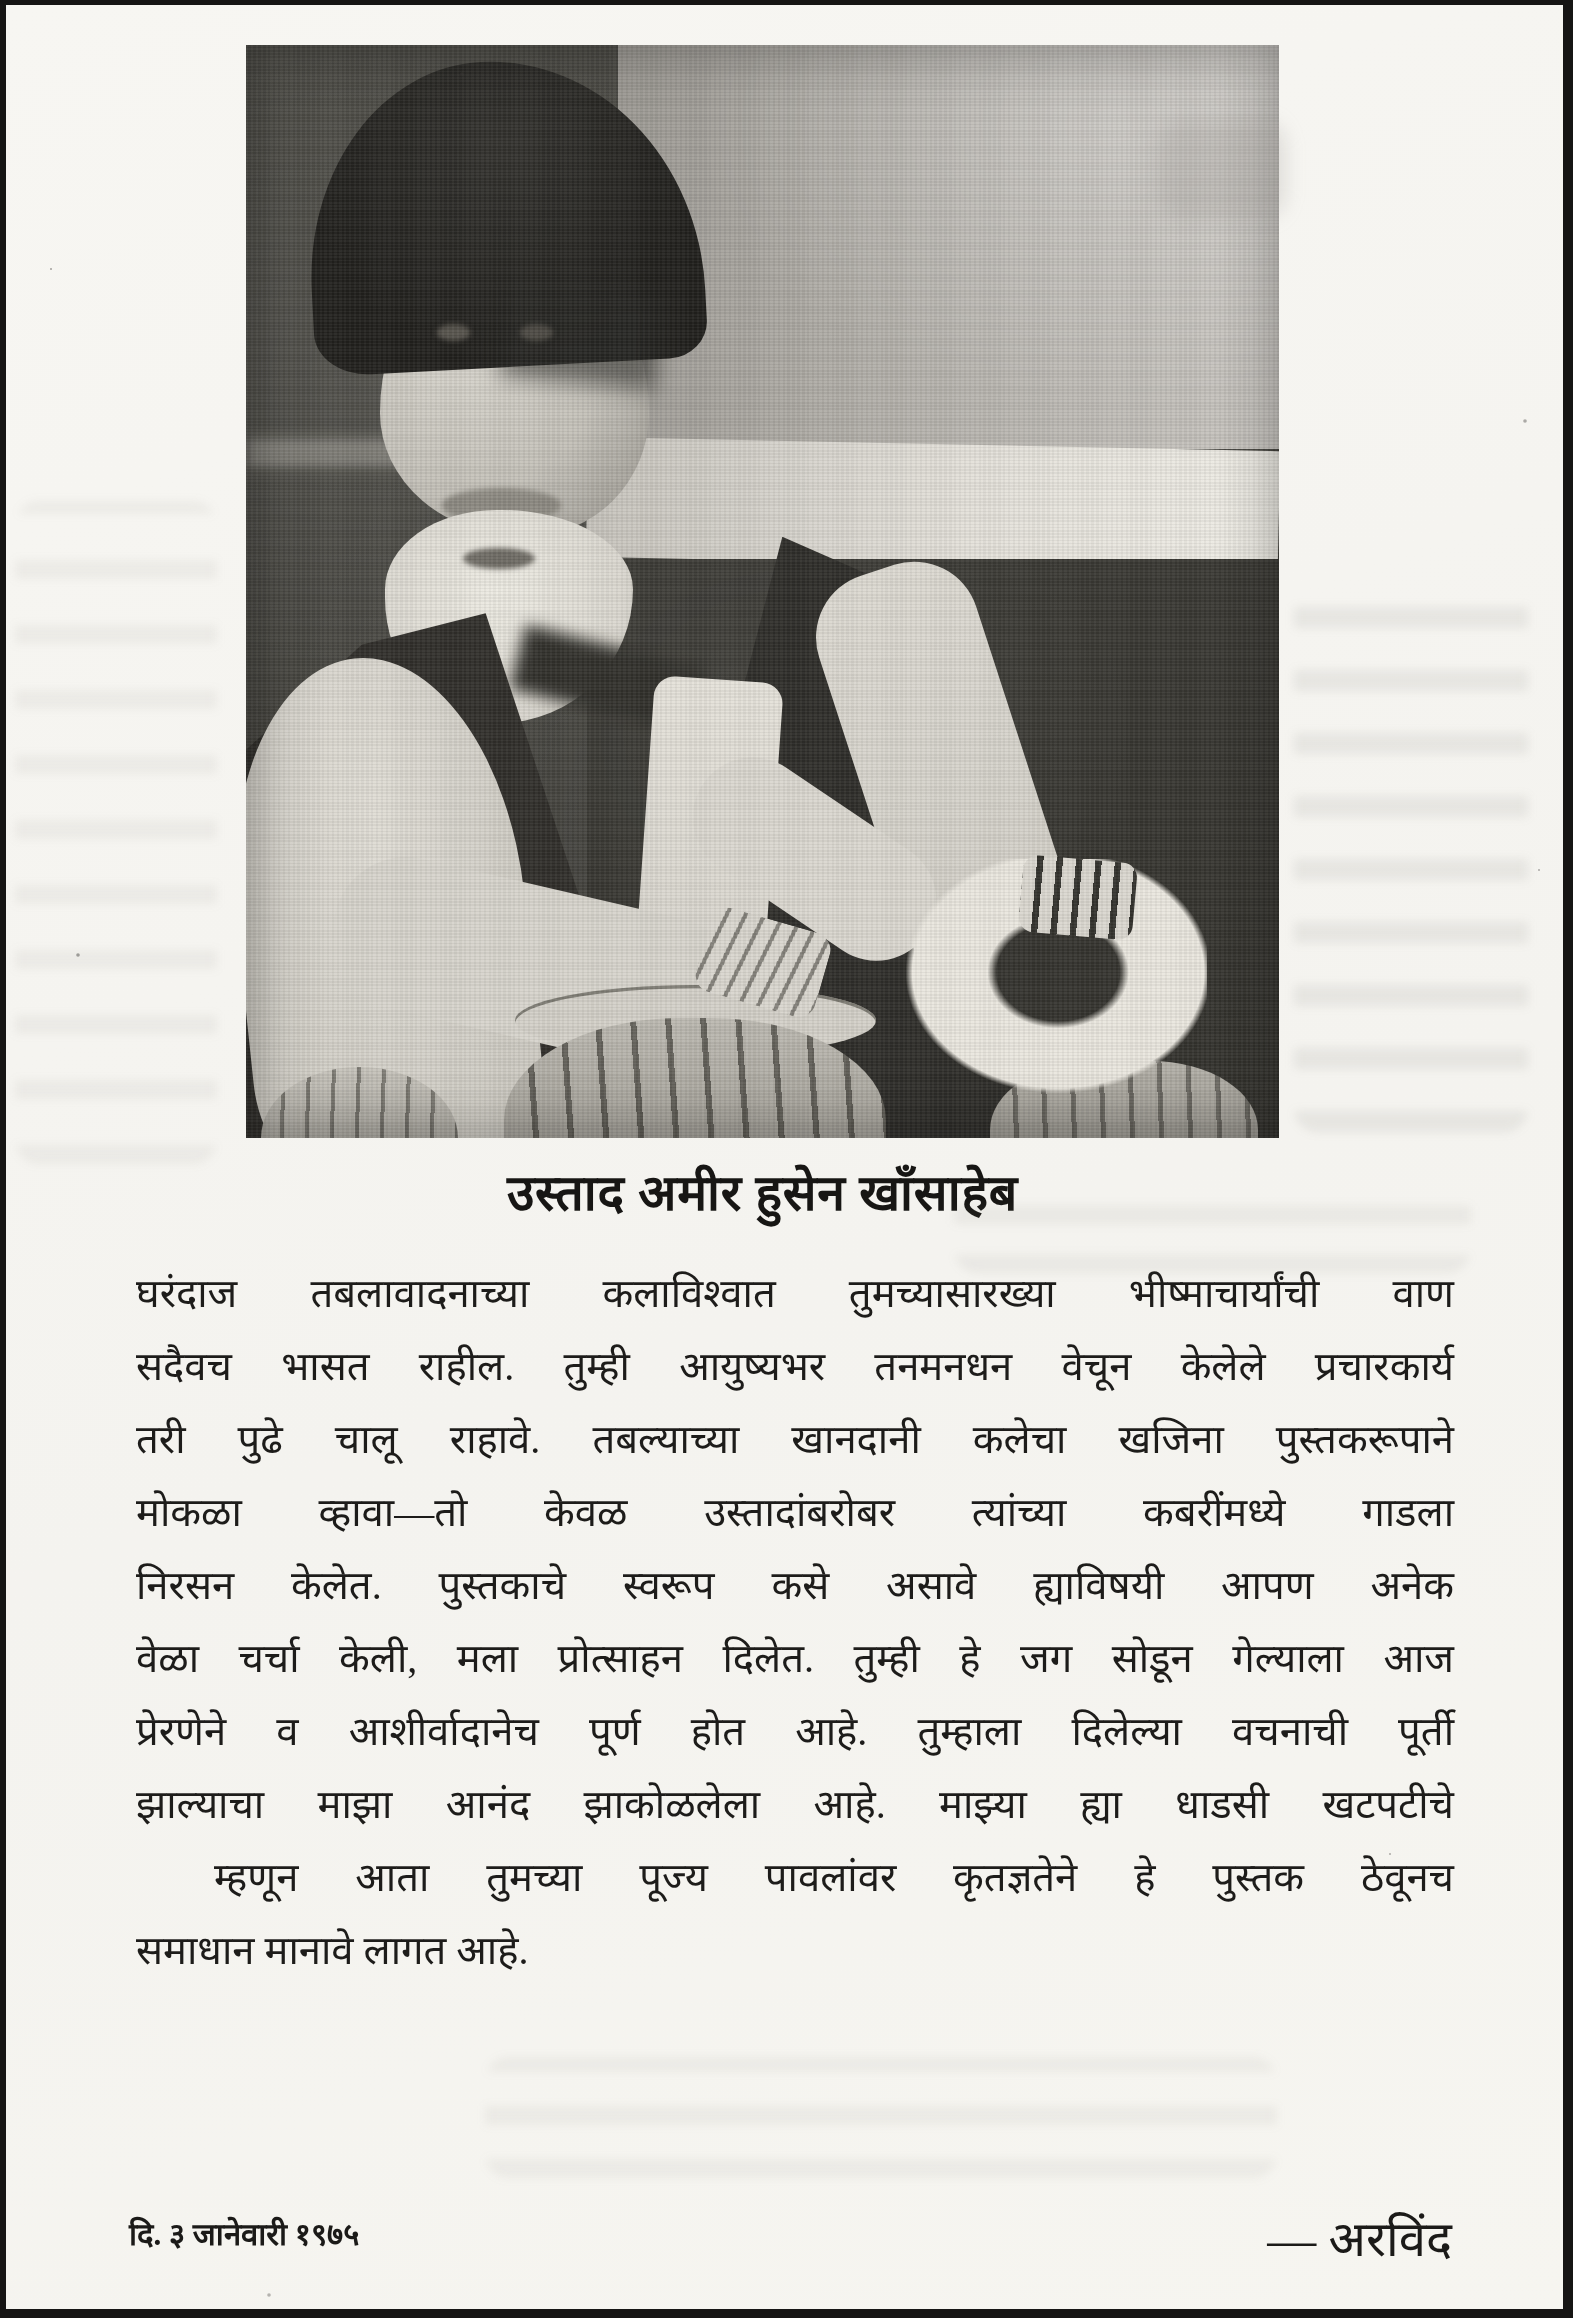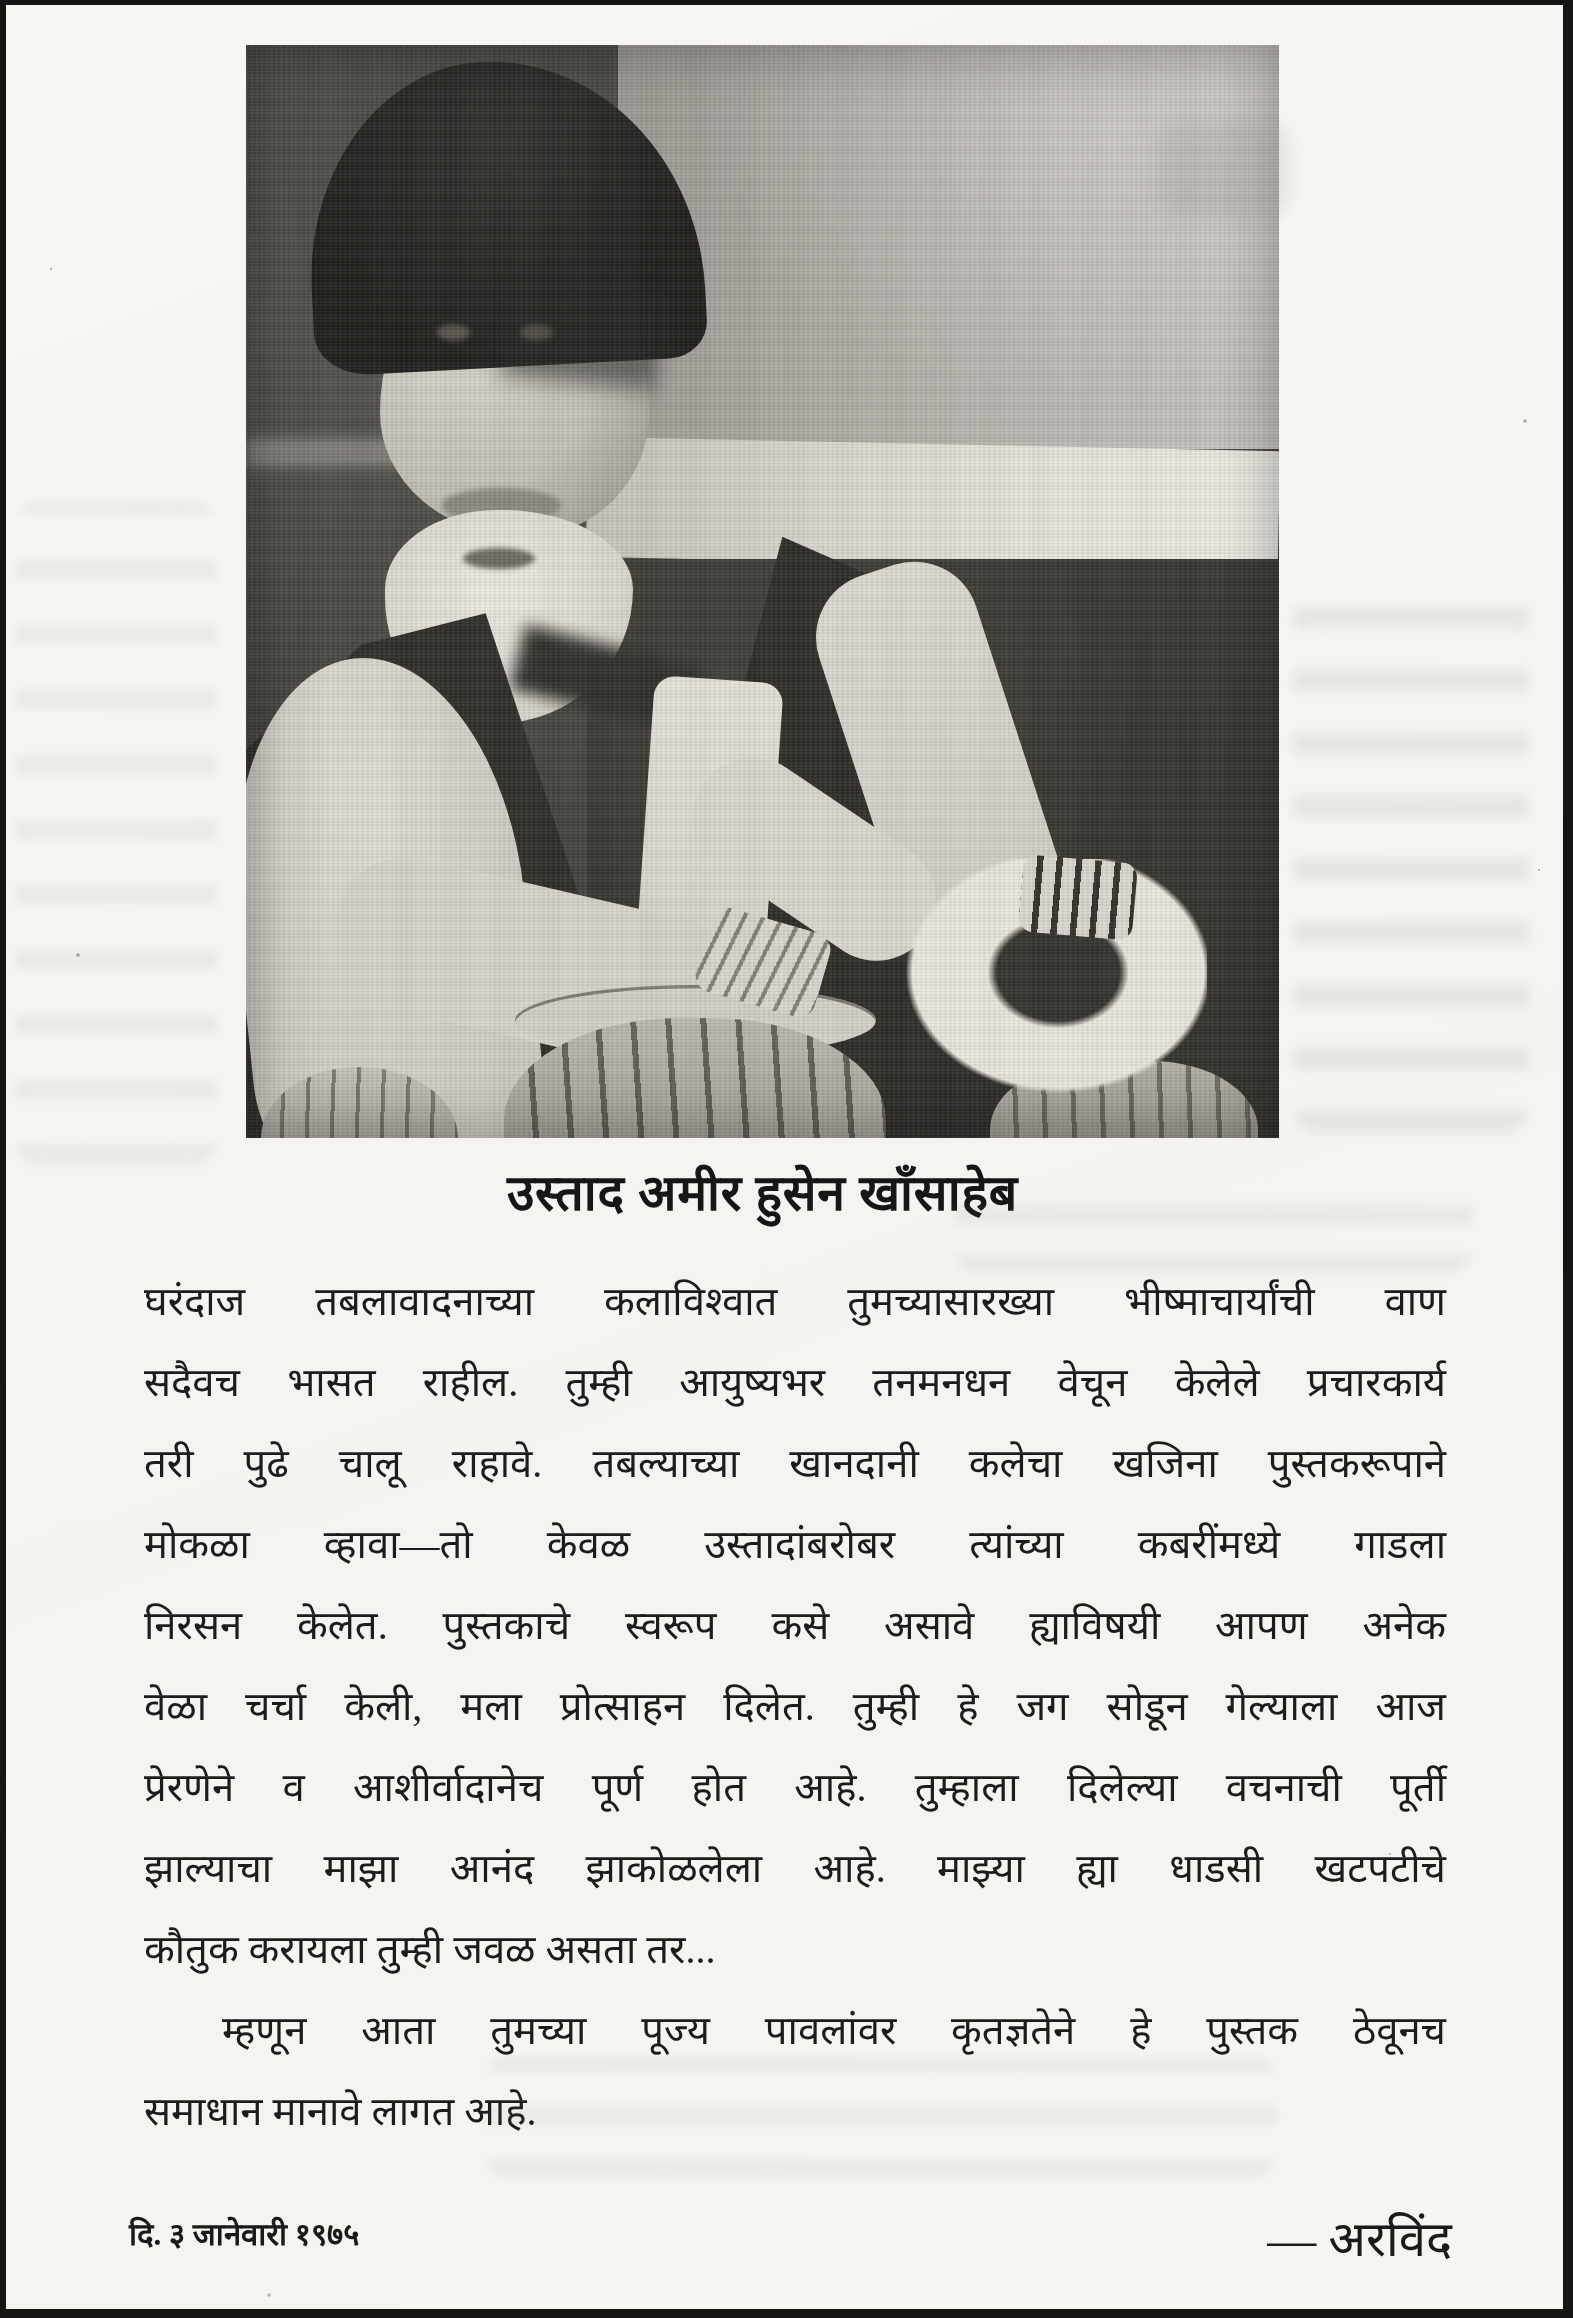--- a/index.html
+++ b/index.html
@@ -141,21 +141,21 @@
   .ph-vignette { inset:0; box-shadow:inset 0 0 57px rgba(10,10,8,.35); }
 
   
   .caption {
     position:absolute; left:246px; top:1158px; width:1033px;
     text-align:center; font-size:50px; font-weight:700; color:#171614;
     letter-spacing:0.8px; line-height:70px;
   }
   .bodytext { position:absolute; left:128px; top:1253px; width:1334px; color:#1d1c1a; }
   .bline {
-    margin:16px; font-size:40px; line-height:65px; font-weight:500;
+    margin:8px; font-size:40px; line-height:65px; font-weight:500;
     text-align:justify; text-align-last:justify; white-space:nowrap;
   }
   .bline.end { text-align-last:left; white-space:normal; }
   .bline.indent { text-indent:78px; }
   .footer-date {
     position:absolute; left:129px; top:2212px; font-size:31px; font-weight:700; color:#1b1a18;
   }
   .footer-sign {
     position:absolute; right:121px; top:2204px; font-size:49px; font-weight:400; color:#1b1a18;
   }
@@ -226,21 +226,20 @@
 
   <div class="bodytext">
     <p class="bline">घरंदाज तबलावादनाच्या कलाविश्वात तुमच्यासारख्या भीष्माचार्यांची वाण</p>
     <p class="bline">सदैवच भासत राहील. तुम्ही आयुष्यभर तनमनधन वेचून केलेले प्रचारकार्य</p>
     <p class="bline">तरी पुढे चालू राहावे. तबल्याच्या खानदानी कलेचा खजिना पुस्तकरूपाने</p>
     <p class="bline">मोकळा व्हावा—तो केवळ उस्तादांबरोबर त्यांच्या कबरींमध्ये गाडला</p>
     <p class="bline">निरसन केलेत. पुस्तकाचे स्वरूप कसे असावे ह्याविषयी आपण अनेक</p>
     <p class="bline">वेळा चर्चा केली, मला प्रोत्साहन दिलेत. तुम्ही हे जग सोडून गेल्याला आज</p>
     <p class="bline">प्रेरणेने व आशीर्वादानेच पूर्ण होत आहे. तुम्हाला दिलेल्या वचनाची पूर्ती</p>
     <p class="bline">झाल्याचा माझा आनंद झाकोळलेला आहे. माझ्या ह्या धाडसी खटपटीचे</p>
-    <p class="bline end">कौतुक करायला तुम्ही जवळ असता तर...</p>
     <p class="bline indent">म्हणून आता तुमच्या पूज्य पावलांवर कृतज्ञतेने हे पुस्तक ठेवूनच</p>
     <p class="bline end">समाधान मानावे लागत आहे.</p>
   </div>
 
   <div class="footer-date">दि. ३ जानेवारी १९७५</div>
   <div class="footer-sign">— अरविंद</div>
 
   <div class="ghost ghost-1"></div>
   <div class="ghost ghost-2"></div>
   <div class="ghost ghost-3"></div>

